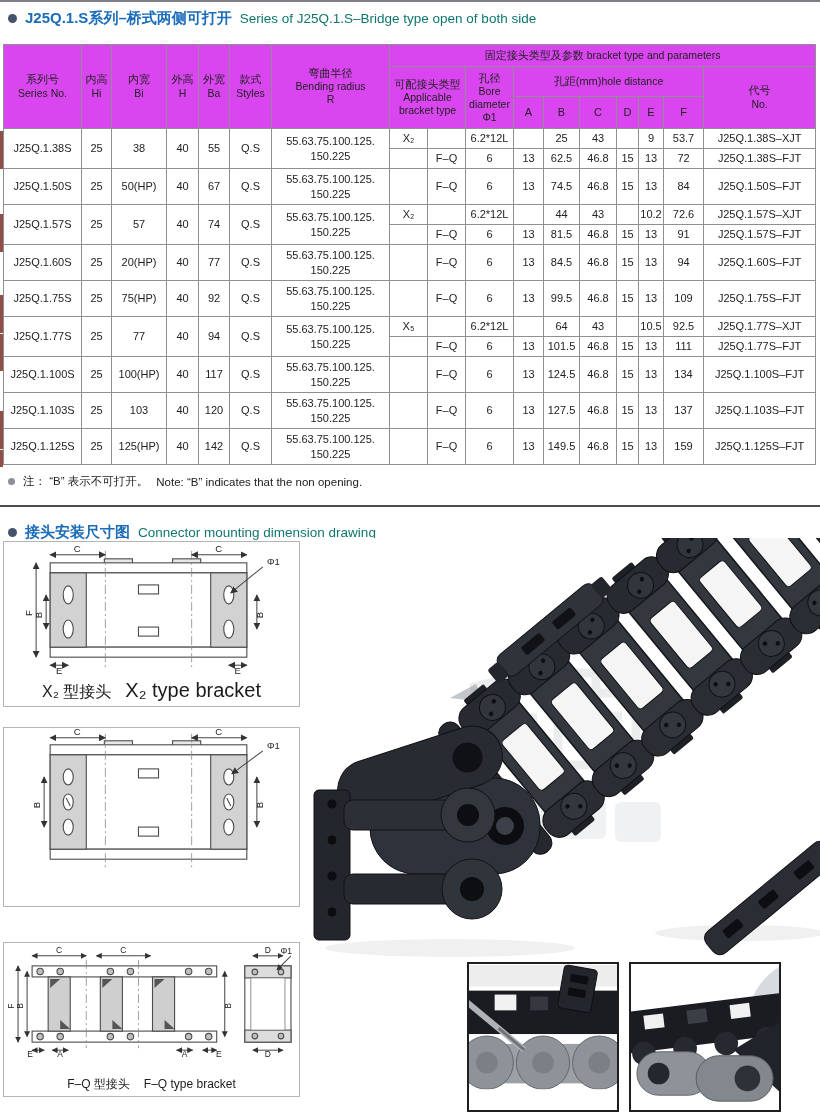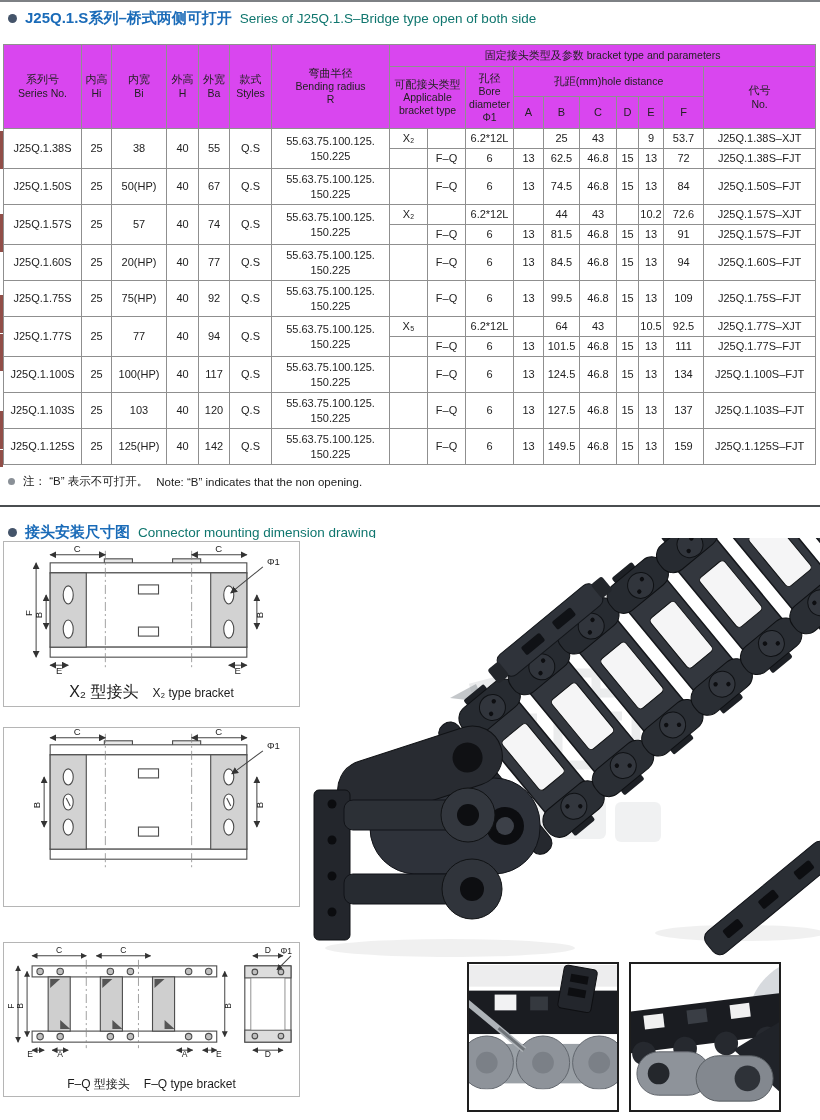--- a/index.html
+++ b/index.html
@@ -26,21 +26,21 @@
   tr.sub2 td{border-top-color:#bfbfbf;}
   .zh{font-size:11px;} .en{font-size:10.5px;}
   .c-series,.c-no,.c-radius,.c-bore{font-size:10.5px;}
   .c-radius div{line-height:1.3;}
   
   .note{position:absolute;top:474px;left:8px;display:flex;align-items:center;gap:8px;font-size:11.5px;color:#222;white-space:nowrap;}
   .divider{position:absolute;top:505px;left:0;width:820px;height:0;border-top:2px solid #4a4d50;}
   
   .dbox{position:absolute;left:3px;width:295px;border:1px solid #b5b5b5;background:#fff;}
   .dbox .cap{position:absolute;left:0;bottom:3px;width:100%;text-align:center;color:#1c1c1c;}
-  .cap-zh{font-size:16px;} .cap-en{font-size:12px;margin-left:14px;}
+  .cap-zh{font-size:16px;} .cap-en{font-size:20px;margin-left:14px;}
   .dbox.fq .cap-zh,.dbox.fq .cap-en{font-size:12px;}
   svg text{font-family:"Liberation Sans","DejaVu Sans",sans-serif;}
   .dt{font-size:9.5px;fill:#222;} .dts{font-size:8.5px;fill:#222;}
   .dl{stroke:#444;stroke-width:1;fill:none;}
   .cl{stroke:#8a8a8a;stroke-width:0.8;fill:none;stroke-dasharray:9 3 2 3;}
   .pl{stroke:#4c4c4c;stroke-width:1.1;}
   
   .photo{position:absolute;left:300px;top:538px;width:520px;height:424px;background:#fff;}
   .mini{position:absolute;top:962px;width:148px;height:146px;border:2px solid #1e1e1e;background:#fff;}
   .mini.m1{left:467px;} .mini.m2{left:629px;}

